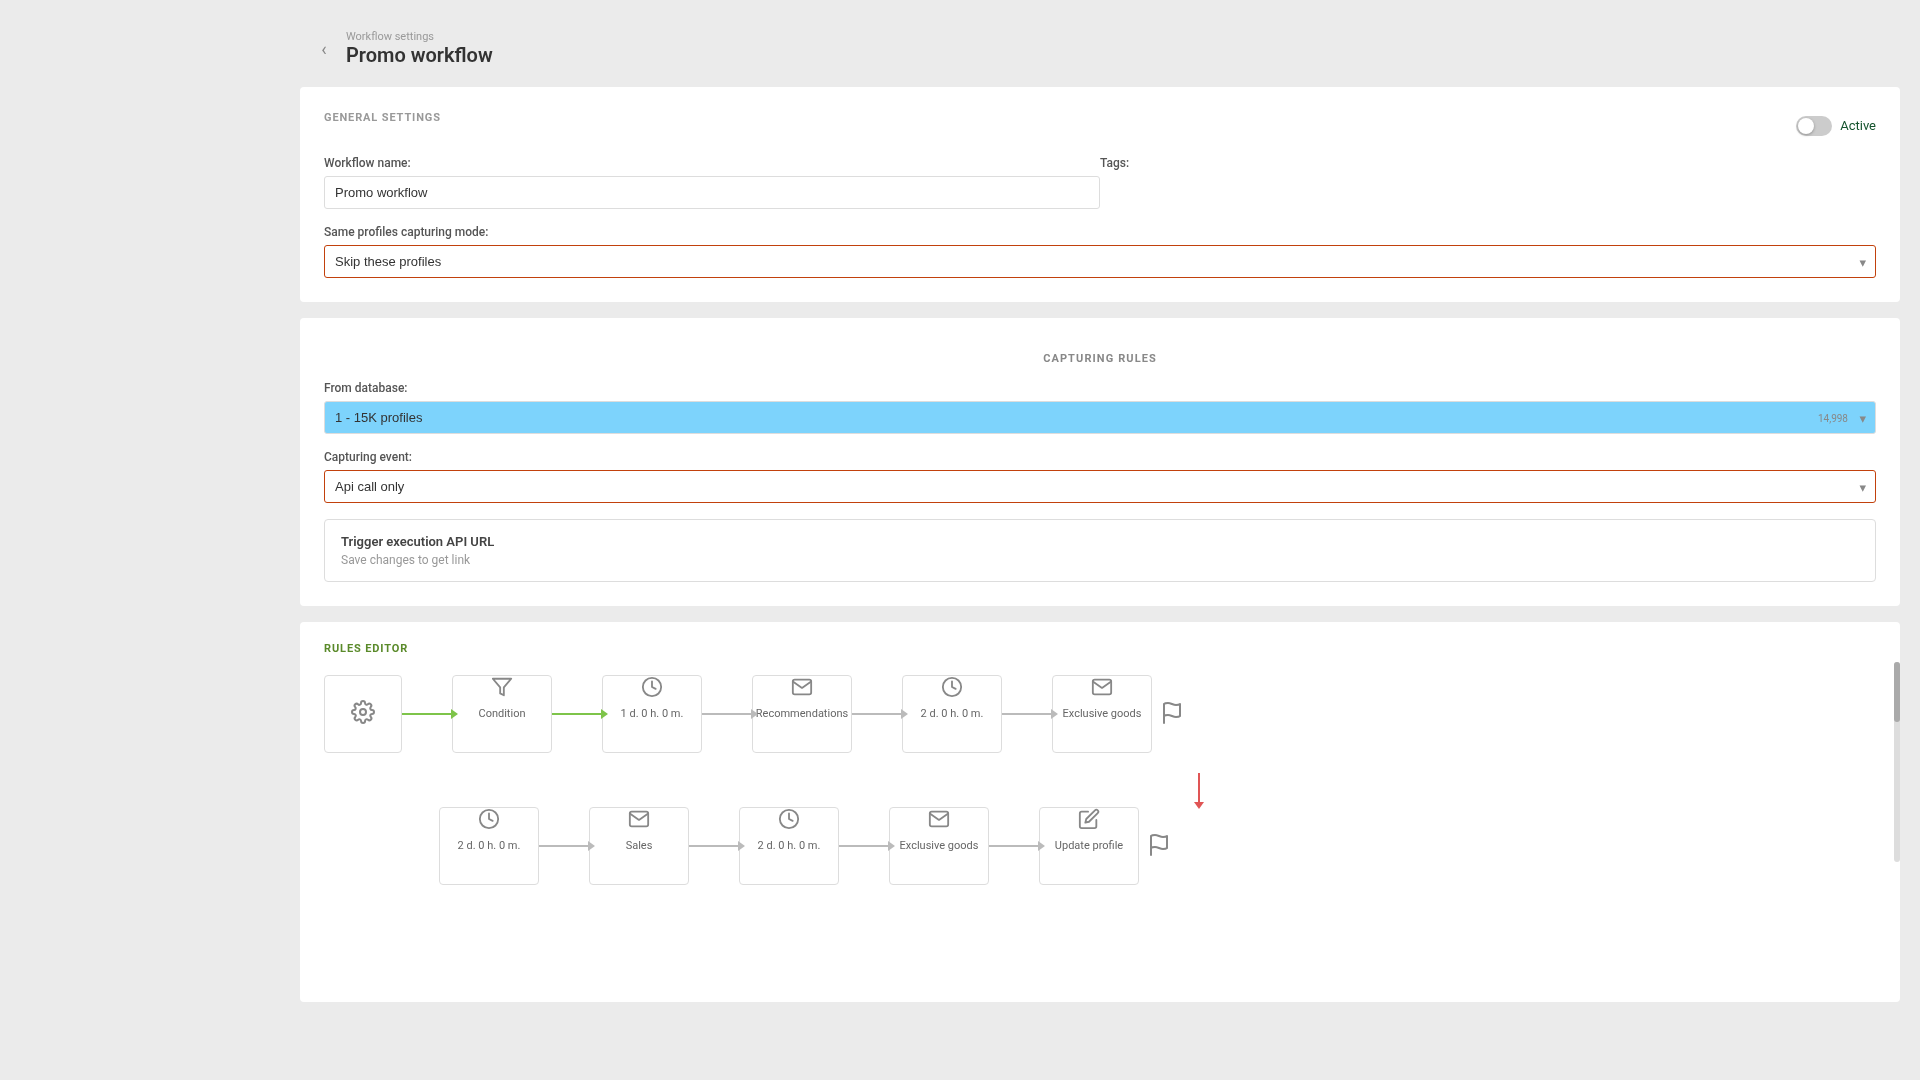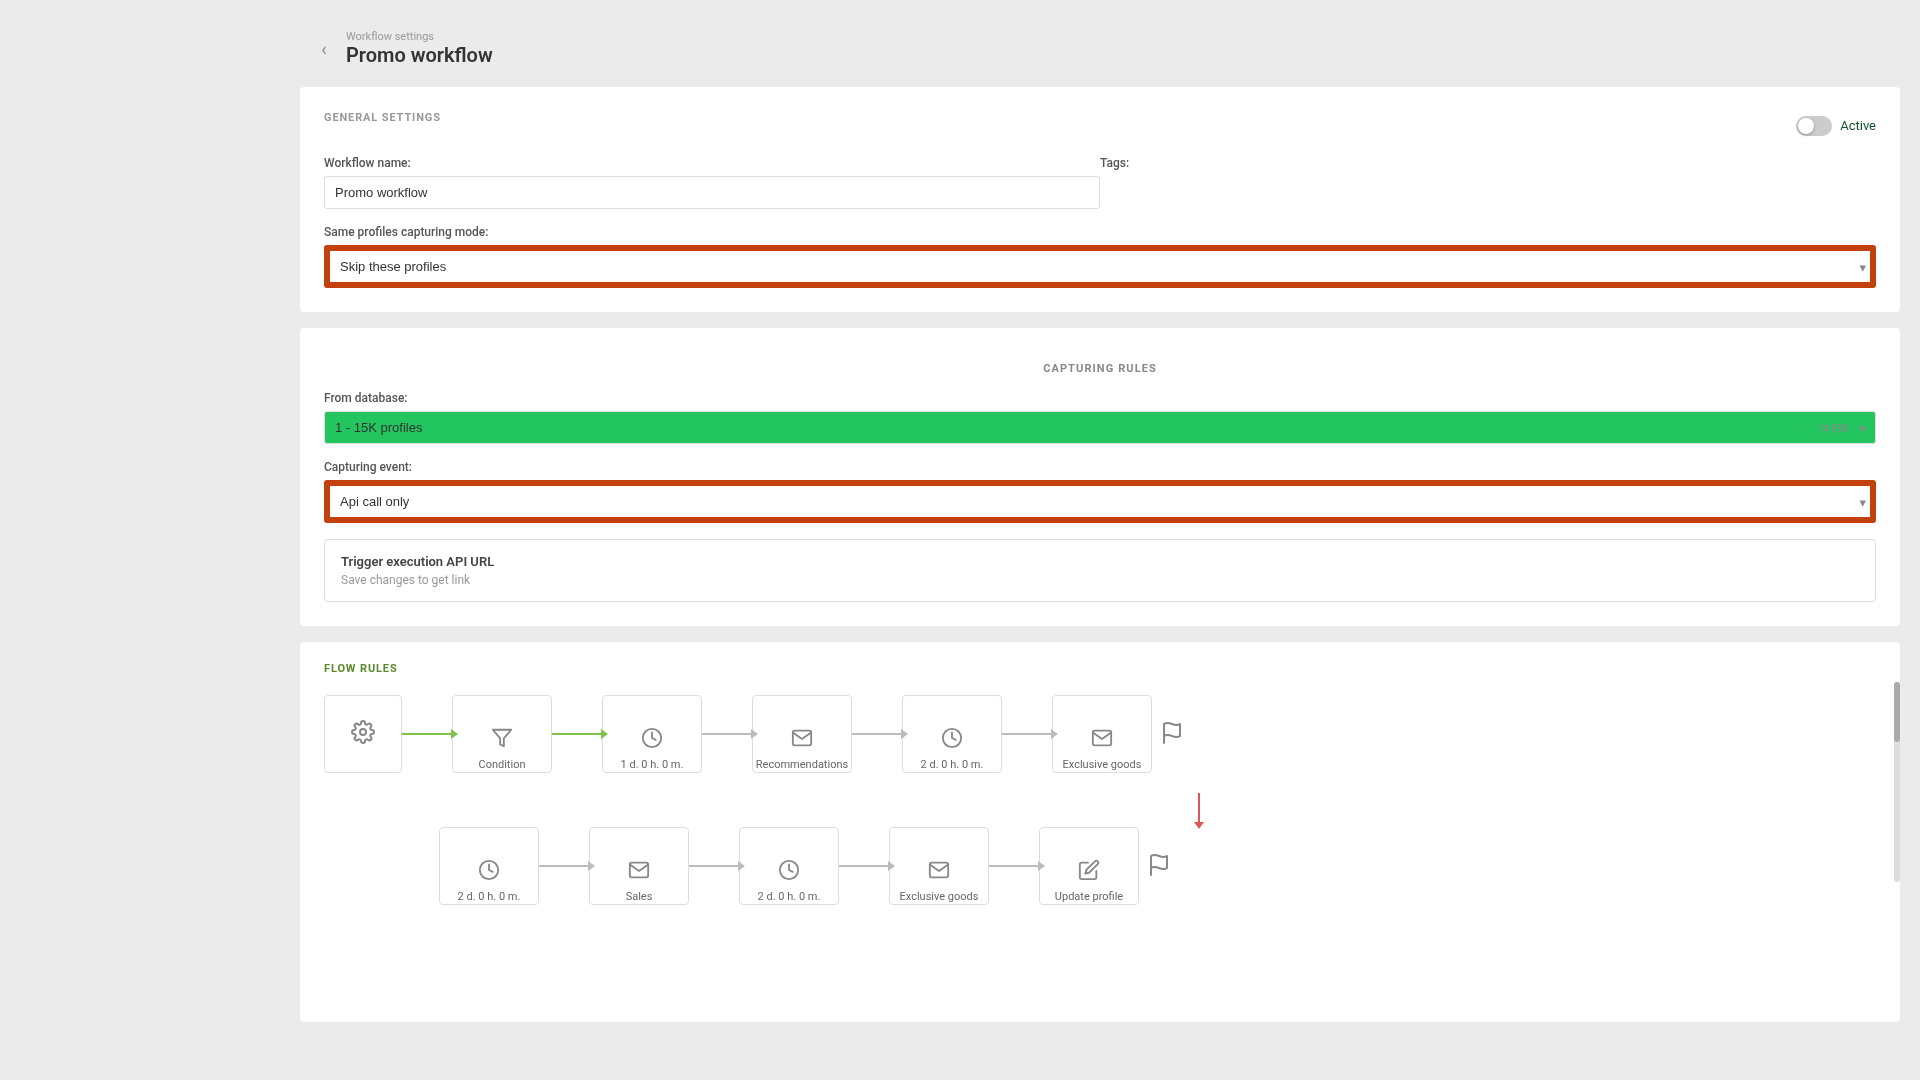--- a/index.html
+++ b/index.html
@@ -156,21 +156,21 @@
       position: absolute;
       right: 10px;
       top: 50%;
       transform: translateY(-50%);
       color: #888;
       pointer-events: none;
     }
 
     .form-select {
       width: 100%;
-      border: 6px solid #c2410c;
+      border: 1px solid #c2410c;
       border-radius: 3px;
       padding: 8px 28px 8px 10px;
       font-size: 13px;
       color: #333;
       background: #fff;
       appearance: none;
       outline: none;
       cursor: pointer;
     }
 
@@ -201,21 +201,21 @@
       pointer-events: none;
     }
 
     .db-select {
       width: 100%;
       border: 1px solid #ddd;
       border-radius: 3px;
       padding: 8px 80px 8px 10px;
       font-size: 13px;
       color: #333;
-      background: #22c55e;
+      background: #7dd3fc;
       appearance: none;
       outline: none;
       cursor: pointer;
     }
 
     
     .api-url-box {
       border: 1px solid #ddd;
       border-radius: 4px;
       padding: 14px 16px;
@@ -284,21 +284,21 @@
 
     .flow-node {
       width: 100px;
       height: 78px;
       border: 1px solid #ddd;
       border-radius: 4px;
       background: #fff;
       display: flex;
       flex-direction: column;
       align-items: center;
-      justify-content: flex-end;
+      justify-content: flex-start;
       gap: 6px;
       cursor: pointer;
       flex-shrink: 0;
     }
 
     .flow-node-label {
       font-size: 11px;
       color: #666;
       text-align: center;
       line-height: 1.3;
@@ -522,21 +522,21 @@
         </div>
       </div>
 
       <div class="api-url-box">
         <div class="api-url-title">Trigger execution API URL</div>
         <div class="api-url-subtitle">Save changes to get link</div>
       </div>
     </div>
 
     <div class="flow-editor-panel">
-      <div class="flow-editor-title">FLOW RULES</div>
+      <div class="flow-editor-title">RULES EDITOR</div>
 
       <div class="scroll-indicator">
         <div class="scroll-thumb"></div>
       </div>
 
       <div class="flow-row">
 
         <div class="start-node">
           <span class="gear-icon-svg">
             <svg width="24" height="24" viewBox="0 0 24 24" fill="none" stroke="#888" stroke-width="2" stroke-linecap="round" stroke-linejoin="round">

